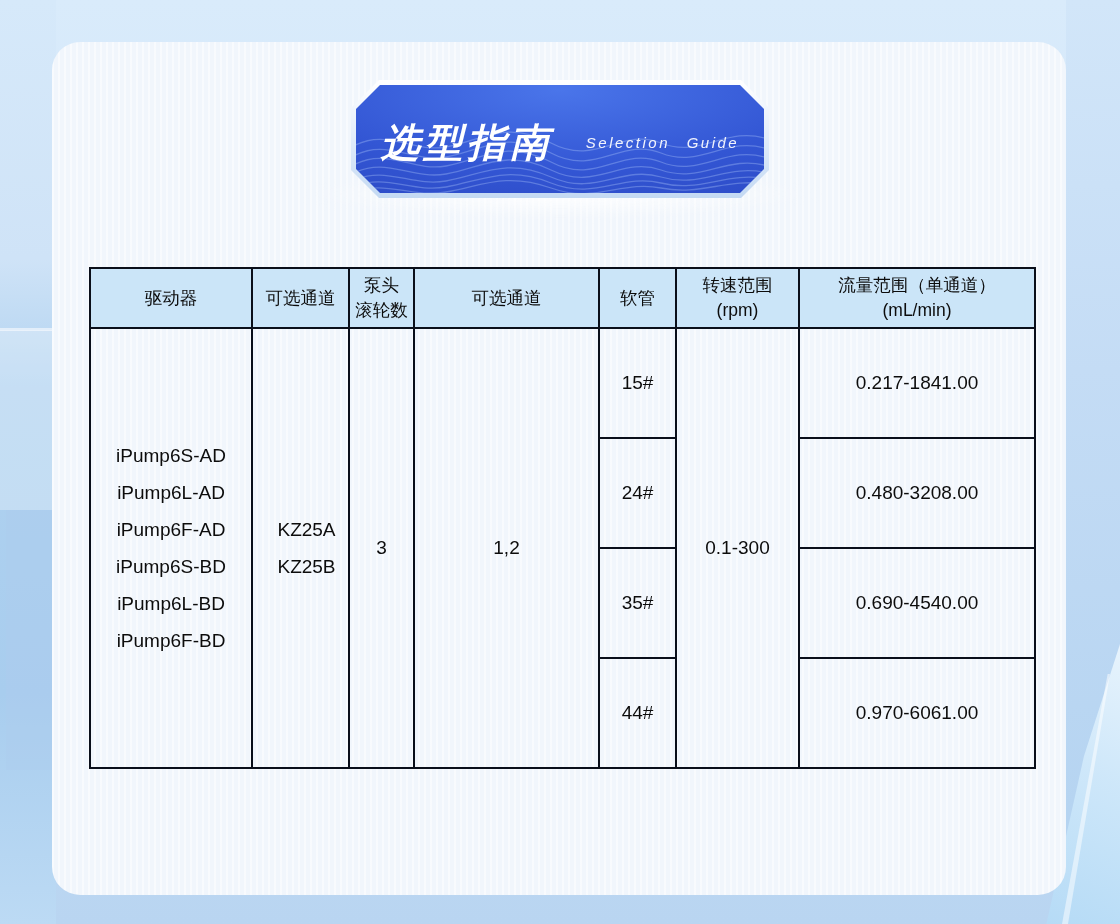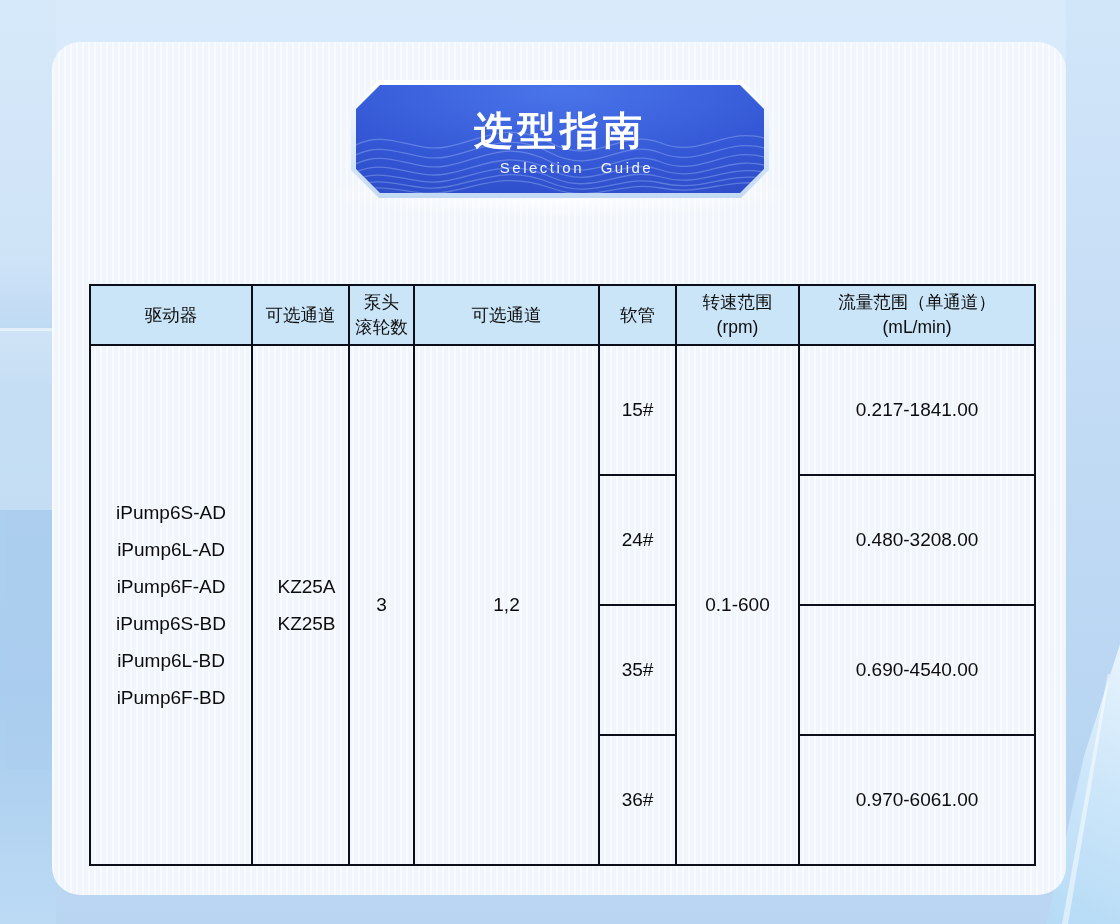--- a/index.html
+++ b/index.html
@@ -49,42 +49,42 @@
     position:absolute; left:50%; top:80px; transform:translateX(-50%);
     width:418px; height:118px;
     background:linear-gradient(180deg,#ffffff 0%,#e4eefb 45%,#c3d9f3 100%);
     clip-path:polygon(28px 0, calc(100% - 28px) 0, 100% 28px, 100% calc(100% - 28px), calc(100% - 28px) 100%, 28px 100%, 0 calc(100% - 28px), 0 28px);
     filter:drop-shadow(0 5px 10px rgba(130,170,225,0.6));
   }
   .banner-inner {
     position:absolute; inset:5px;
     clip-path:polygon(24px 0, calc(100% - 24px) 0, 100% 24px, 100% calc(100% - 24px), calc(100% - 24px) 100%, 24px 100%, 0 calc(100% - 24px), 0 24px);
     background:radial-gradient(130% 150% at 50% 5%, #4a75ea 0%, #3356d4 48%, #2843bd 100%);
-    display:flex; flex-direction:column; align-items:center; justify-content:center;
+    display:flex; flex-direction:row; align-items:center; justify-content:center;font-style:italic;
   }
   .banner-waves { position:absolute; left:0; bottom:0; width:100%; height:80px; }
   .banner-title {
     position:relative; z-index:2; color:#ffffff; font-size:39px; font-weight:bold;
     letter-spacing:4px; line-height:1.1; margin-top:8px;
   }
   .banner-subtitle {
     position:relative; z-index:2; color:rgba(255,255,255,0.93); font-size:15px;
     letter-spacing:2.5px; word-spacing:10px; margin-top:7px;margin-left:33px;
   }
   
   table.spec {
-    position:absolute; left:89px; top:284px;
+    position:absolute; left:89px; top:267px;
     border-collapse:collapse; table-layout:fixed;
     font-size:19px; color:#0c0c0c;
   }
   table.spec td { border:2.5px solid #0a0f1a; text-align:center; vertical-align:middle; padding:0; }
   table.spec tr.hdr td {
     background:#cbe5f8; height:60px; font-size:17.5px; line-height:25px;
   }
-  table.spec tr.body-row td { height:130px; background:transparent;text-align:center; }
+  table.spec tr.body-row td { height:110px; background:transparent;text-align:center; }
   .driver-cell div { line-height:37px; }
   .pumphead-cell div { line-height:37px;margin-left:12px; }
 </style>
 </head>
 <body>
 
 <div id="screen">
 
   <div class="left-strip">
     <div class="edge"></div>
@@ -162,31 +162,31 @@
           <div>iPump6L-BD</div>
           <div>iPump6F-BD</div>
         </td>
         <td rowspan="4" class="pumphead-cell">
           <div>KZ25A</div>
           <div>KZ25B</div>
         </td>
         <td rowspan="4"><span>3</span></td>
         <td rowspan="4"><span>1,2</span></td>
         <td><span>15#</span></td>
-        <td rowspan="4"><span>0.1-600</span></td>
+        <td rowspan="4"><span>0.1-300</span></td>
         <td><span>0.217-1841.00</span></td>
       </tr>
       <tr class="body-row">
         <td><span>24#</span></td>
         <td><span>0.480-3208.00</span></td>
       </tr>
       <tr class="body-row">
         <td><span>35#</span></td>
         <td><span>0.690-4540.00</span></td>
       </tr>
       <tr class="body-row">
-        <td><span>36#</span></td>
+        <td><span>44#</span></td>
         <td><span>0.970-6061.00</span></td>
       </tr>
     </tbody>
   </table>
 
 </div>
 
 </body></html>

